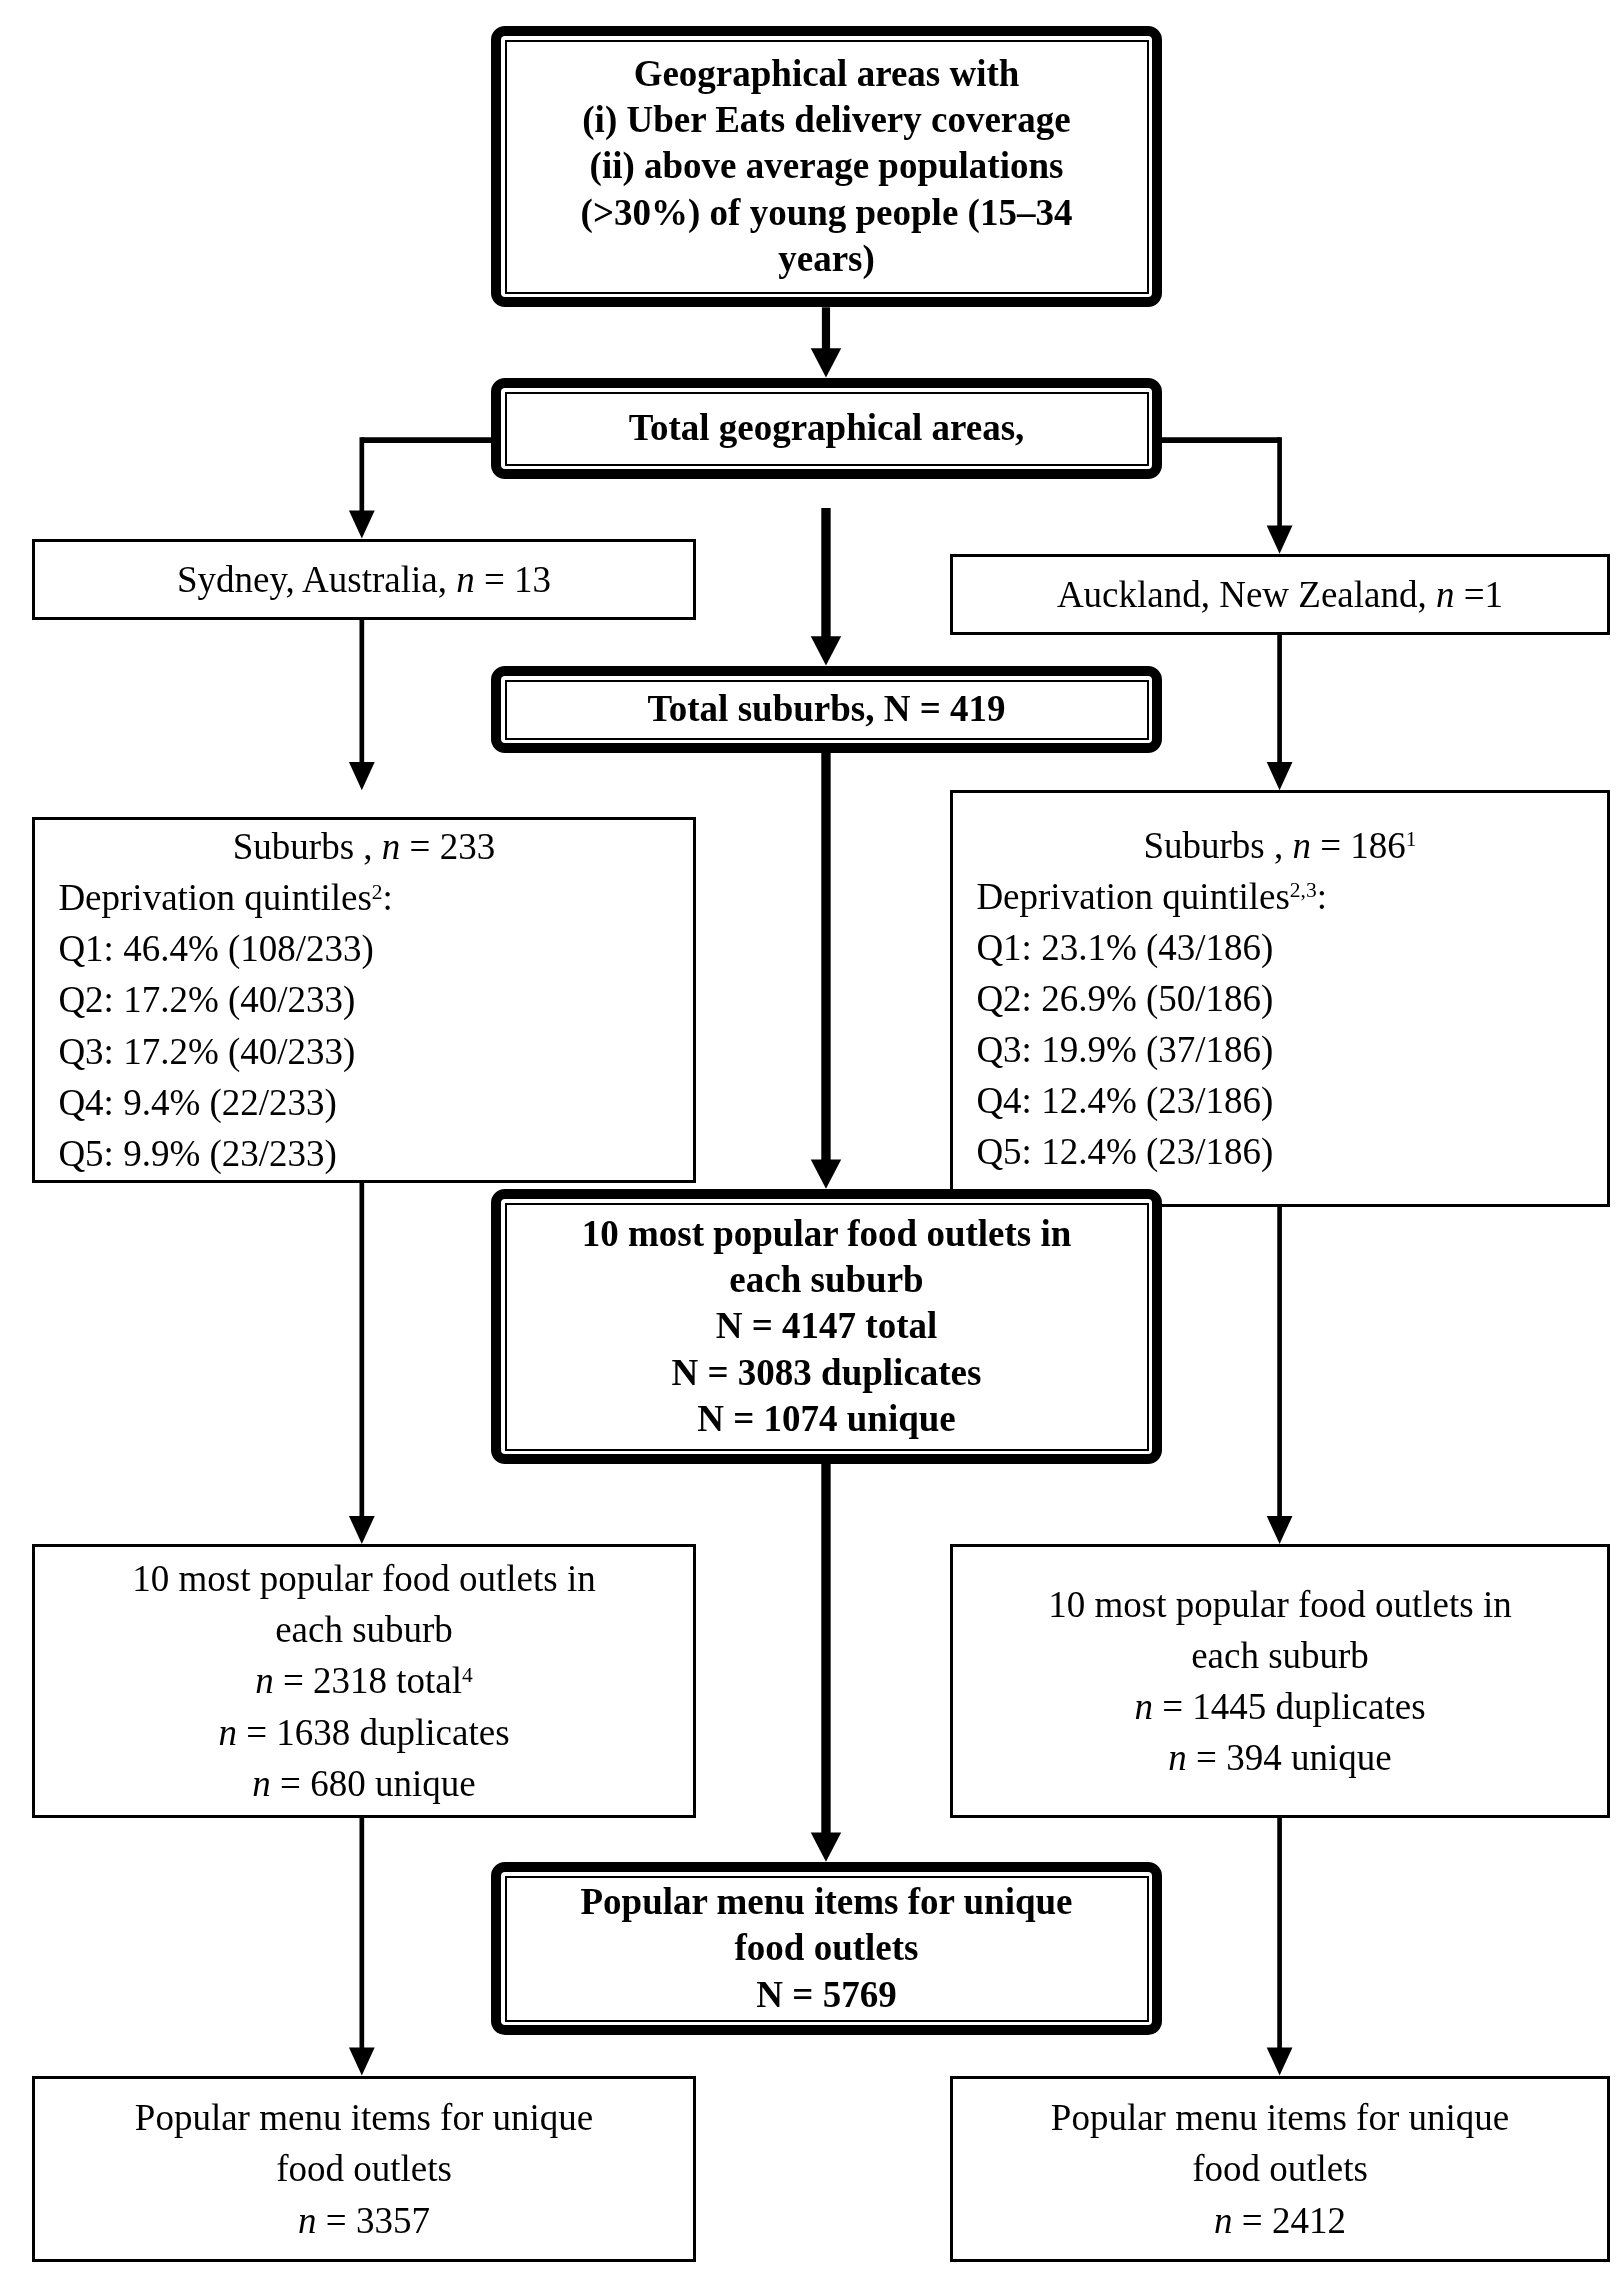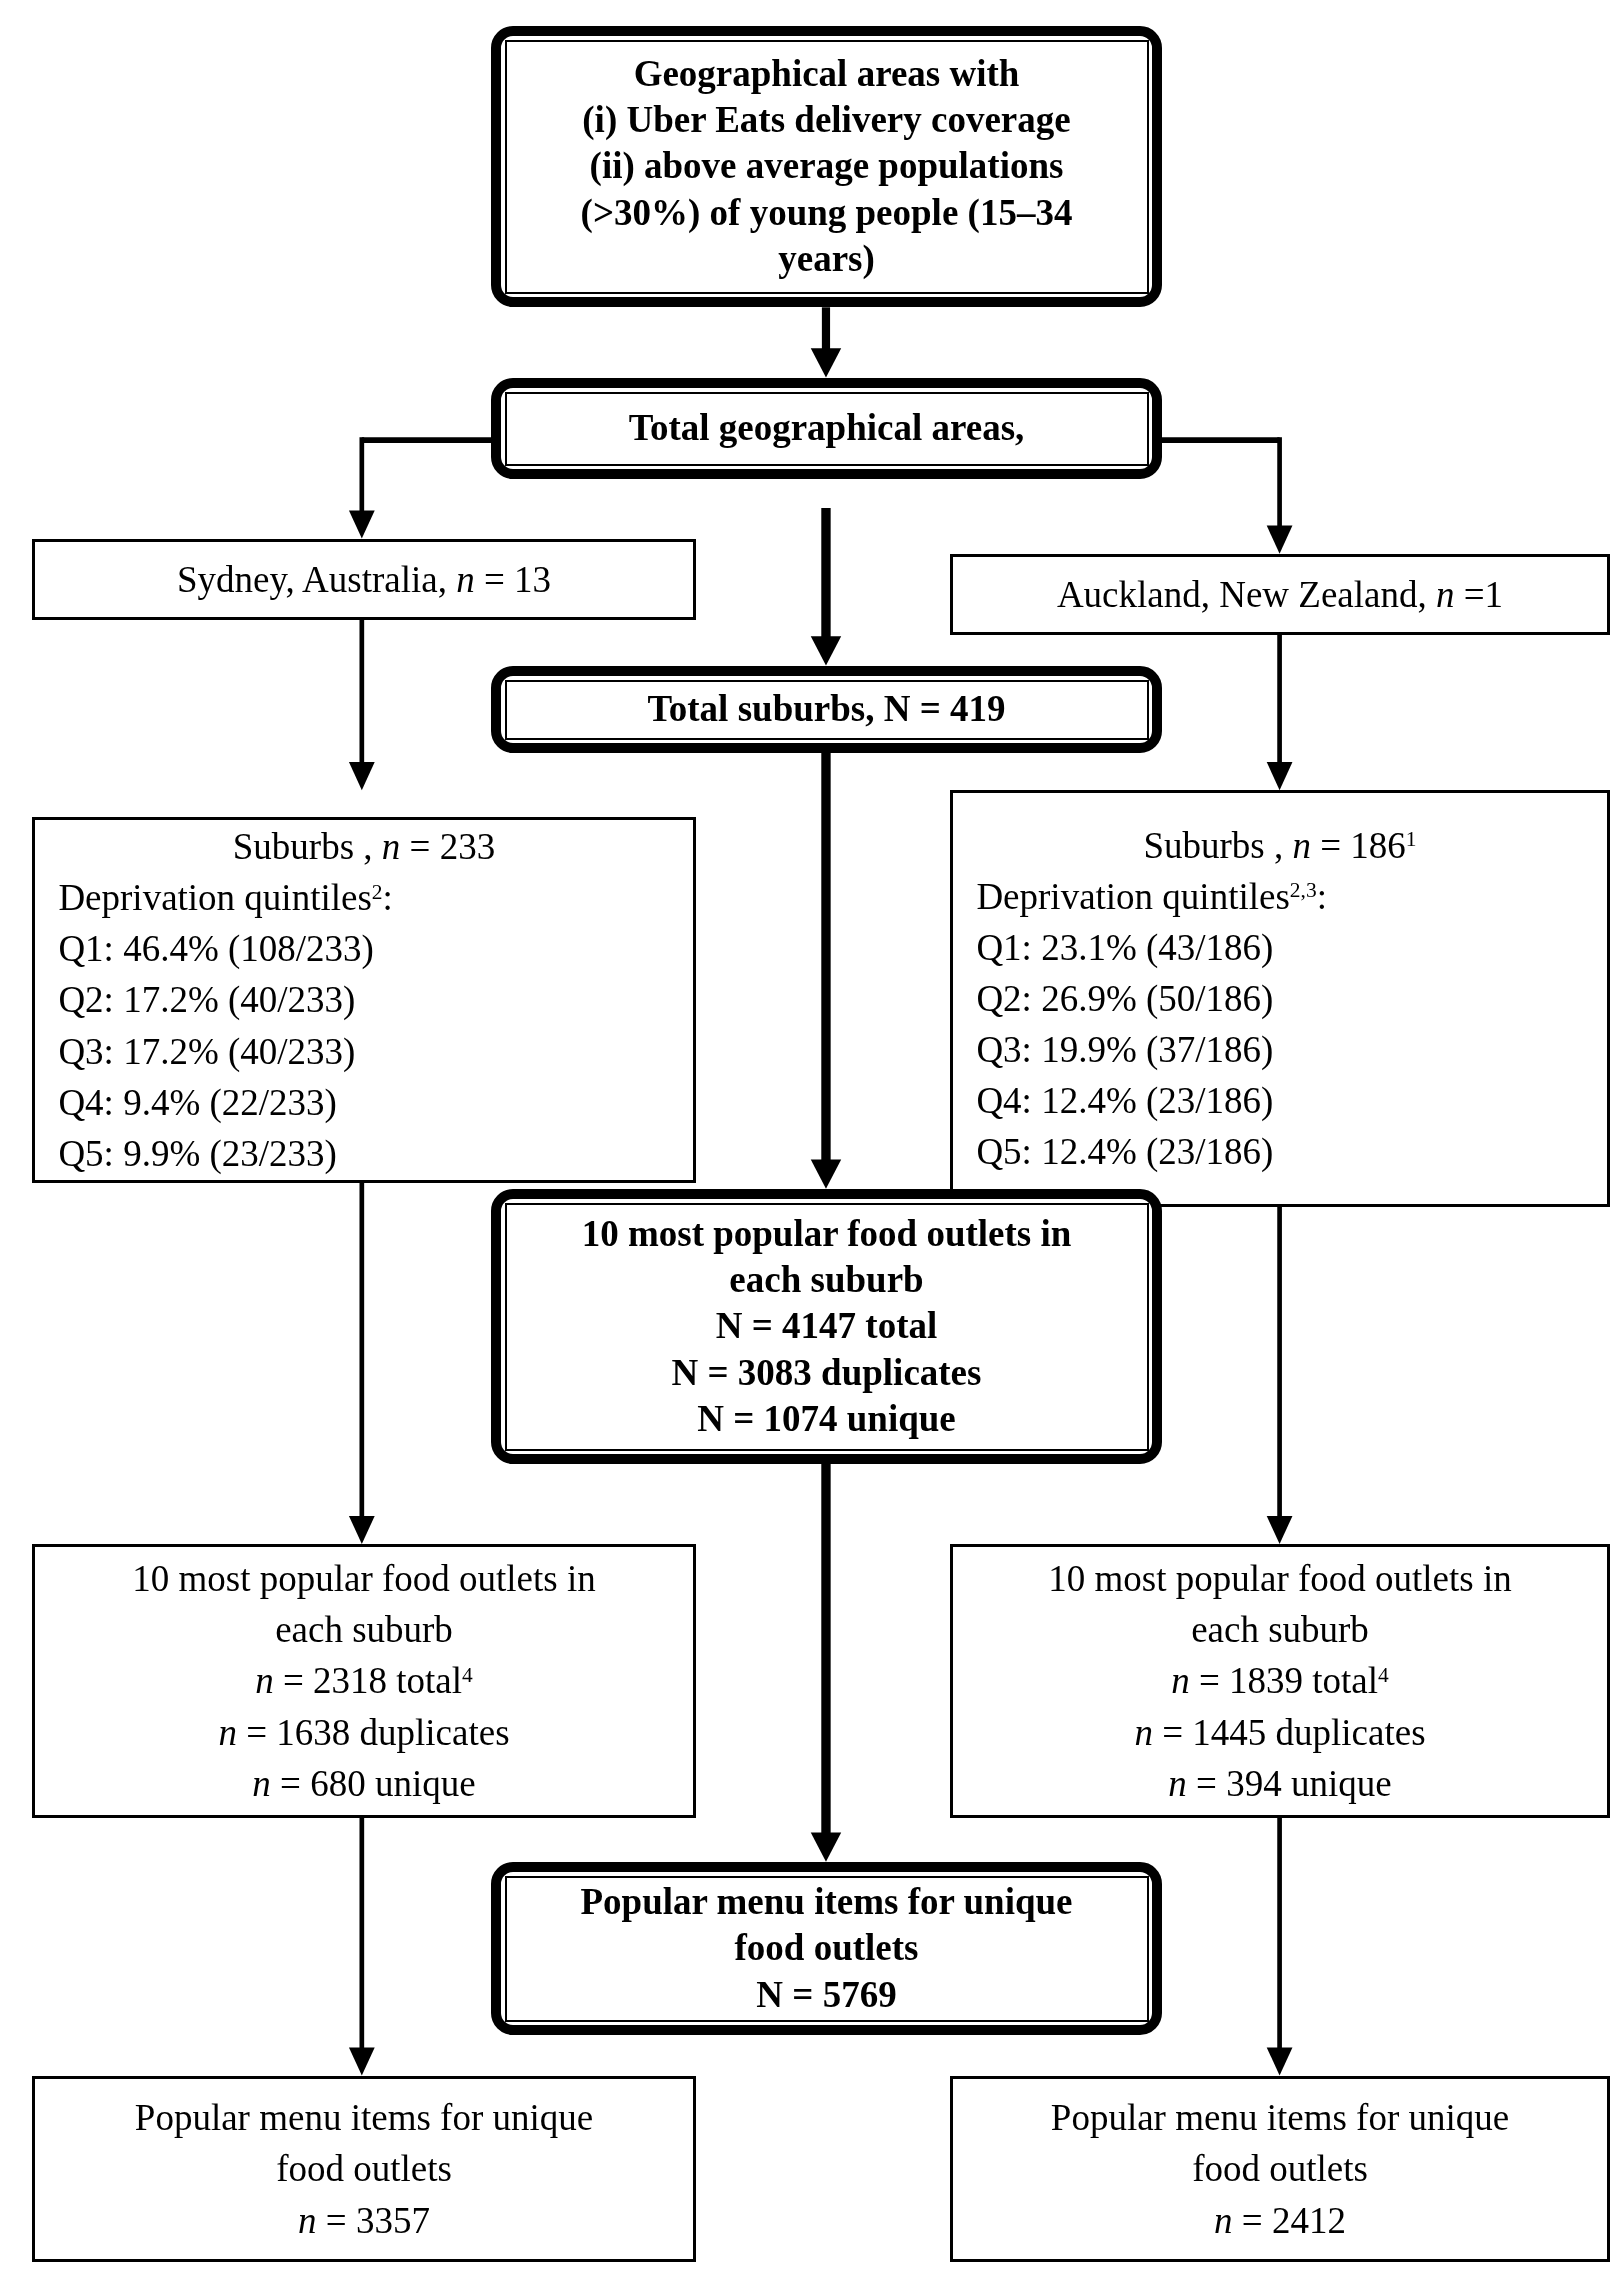--- a/index.html
+++ b/index.html
@@ -8,21 +8,21 @@
     font-family:"Liberation Serif","DejaVu Serif",serif;color:#000;
   }
   .connectors{position:absolute;left:0;top:0;width:1618px;height:2295px;}
   .box{position:absolute;background:#fff;box-sizing:border-box;display:flex;}
   .box .frame{flex:1;display:flex;box-sizing:border-box;min-width:0;}
   .box .content{
     flex:1;display:flex;flex-direction:column;justify-content:center;
     box-sizing:border-box;min-width:0;
   }
   .thin{border:3.5px solid #000;}
-  .bold{border:10px solid #000;border-radius:22px;}
+  .bold{border:10px solid #000;border-radius:14px;}
   .bold .frame{border:2.9px solid #000;margin:3.5px;}
   .thin .content{font-size:37px;line-height:1.38;}
   .bold .content{font-size:37px;line-height:1.25;font-weight:bold;}
   .bline{text-align:center;white-space:nowrap;}
   .bline.left{text-align:left;padding-left:23.4px;}
   .it{font-style:italic;}
   sup{font-size:58%;line-height:0;vertical-align:baseline;position:relative;top:-0.55em;}
 
   
   #b-top             {left:491px;  top:26px;   width:671px; height:281px;}
@@ -171,21 +171,20 @@
           <div class="bline"><span class="it">n</span><span> = 680 unique</span></div>
         </div>
       </div>
   </div>
 
   <div id="b-outlets-auckland" class="box thin">
     <div class="frame">
         <div class="content">
           <div class="bline"><span>10 most popular food outlets in</span></div>
           <div class="bline"><span>each suburb</span></div>
-          <div class="bline"><span class="it">n</span><span> = 1839 total</span><sup>4</sup></div>
           <div class="bline"><span class="it">n</span><span> = 1445 duplicates</span></div>
           <div class="bline"><span class="it">n</span><span> = 394 unique</span></div>
         </div>
       </div>
   </div>
 
   <div id="b-menu-all" class="box bold">
     <div class="frame">
         <div class="content">
           <div class="bline"><span>Popular menu items for unique</span></div>

